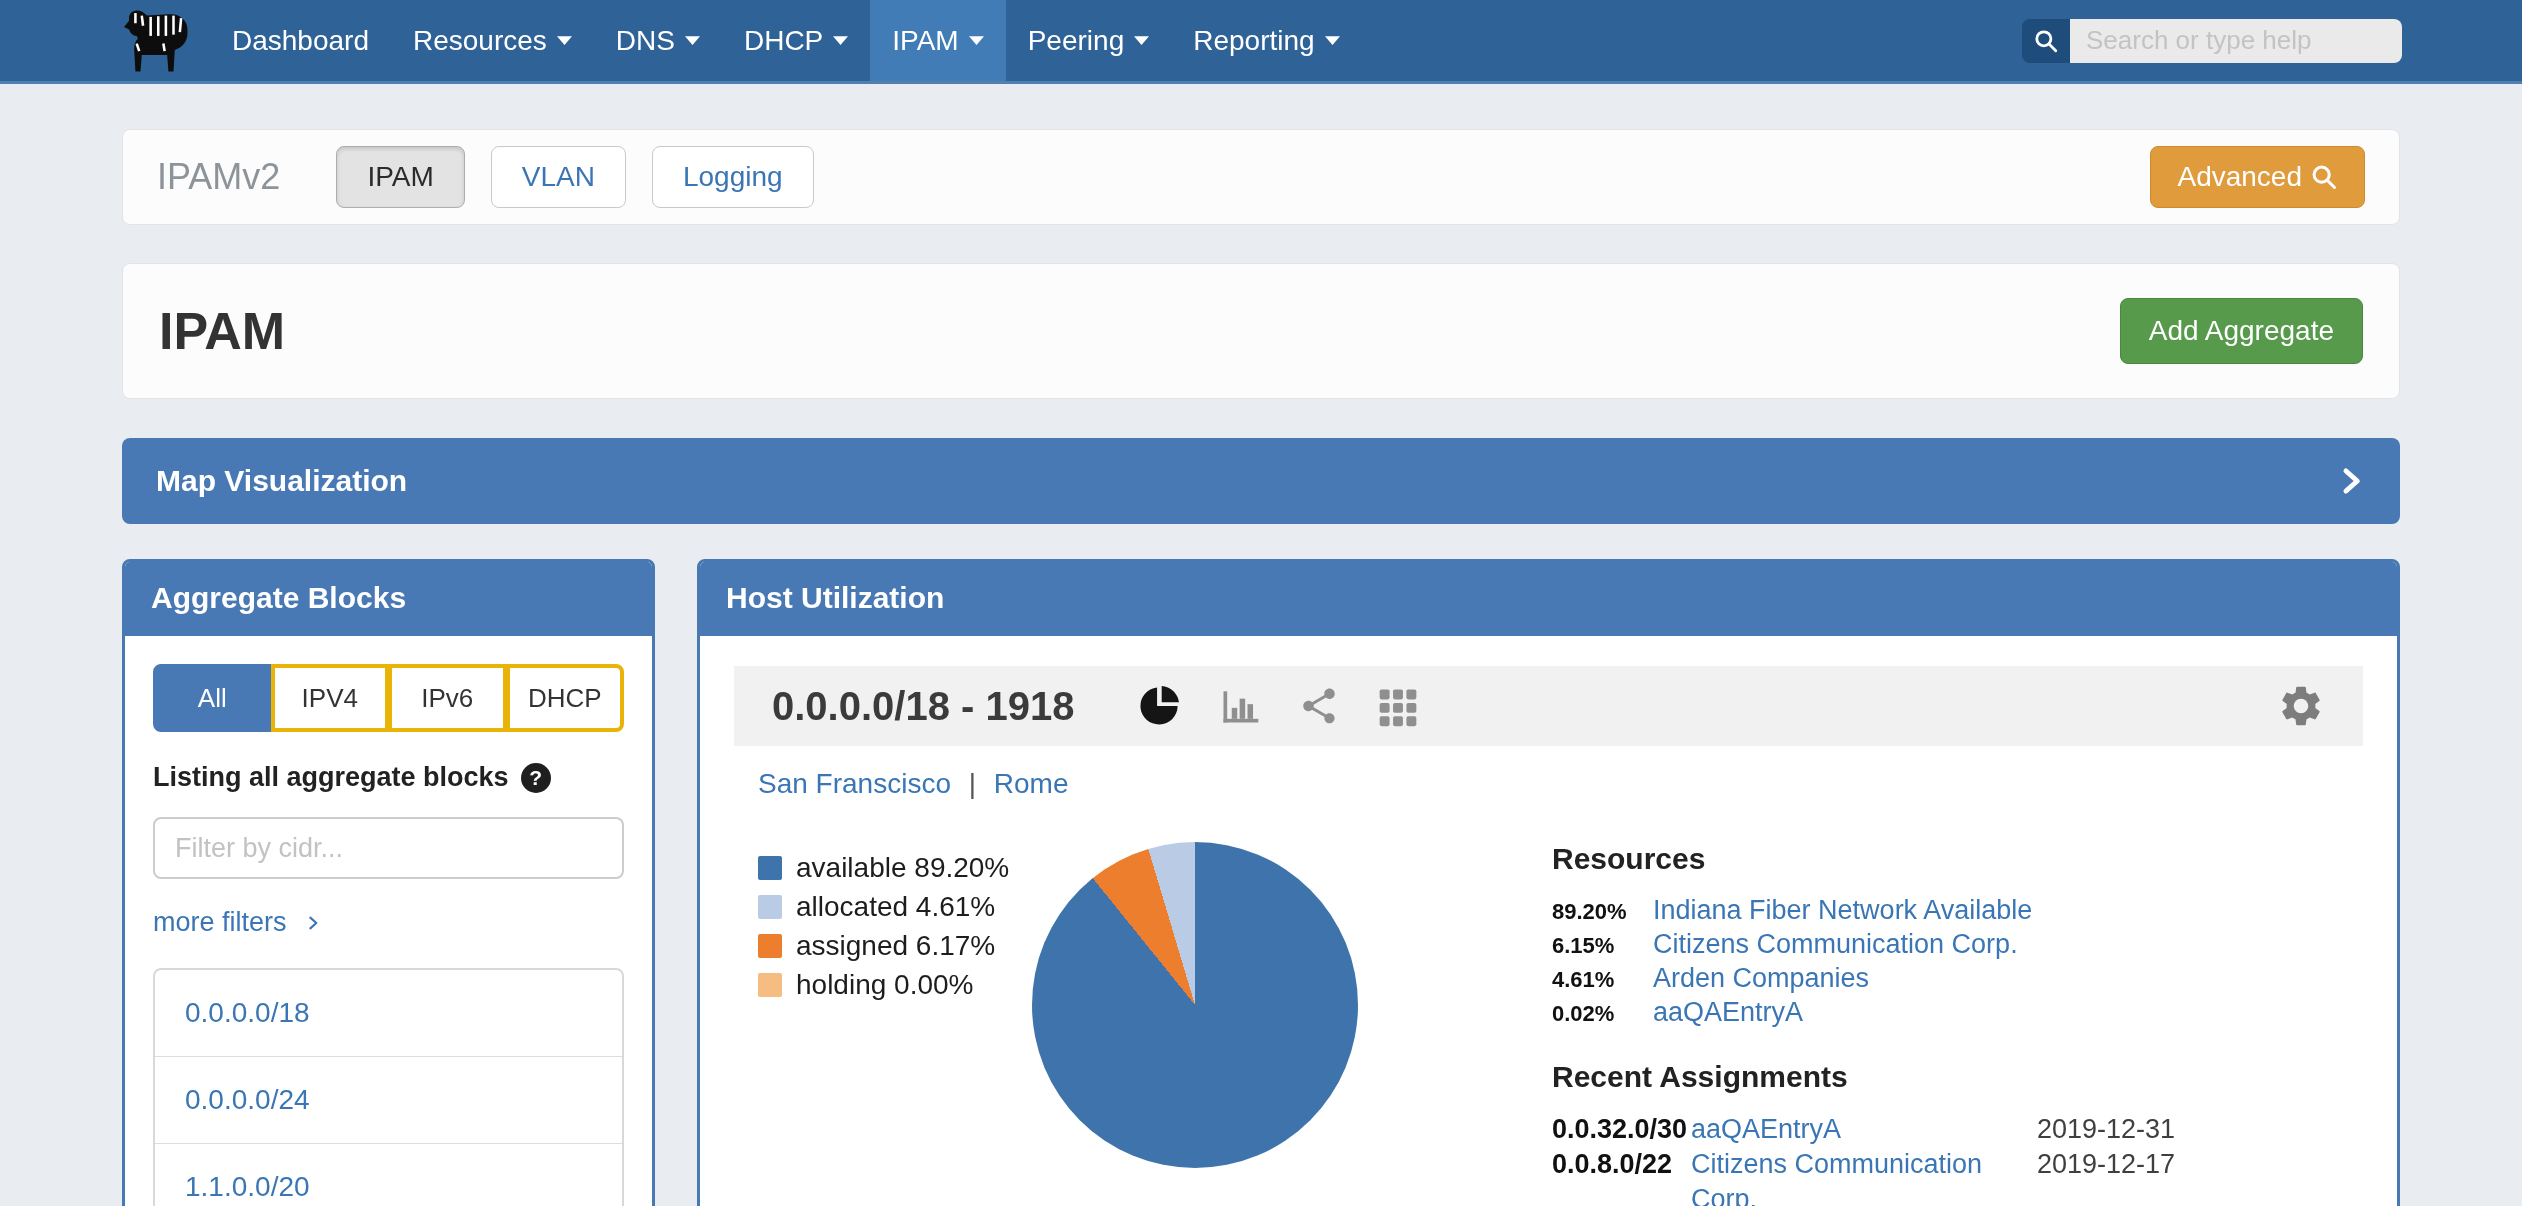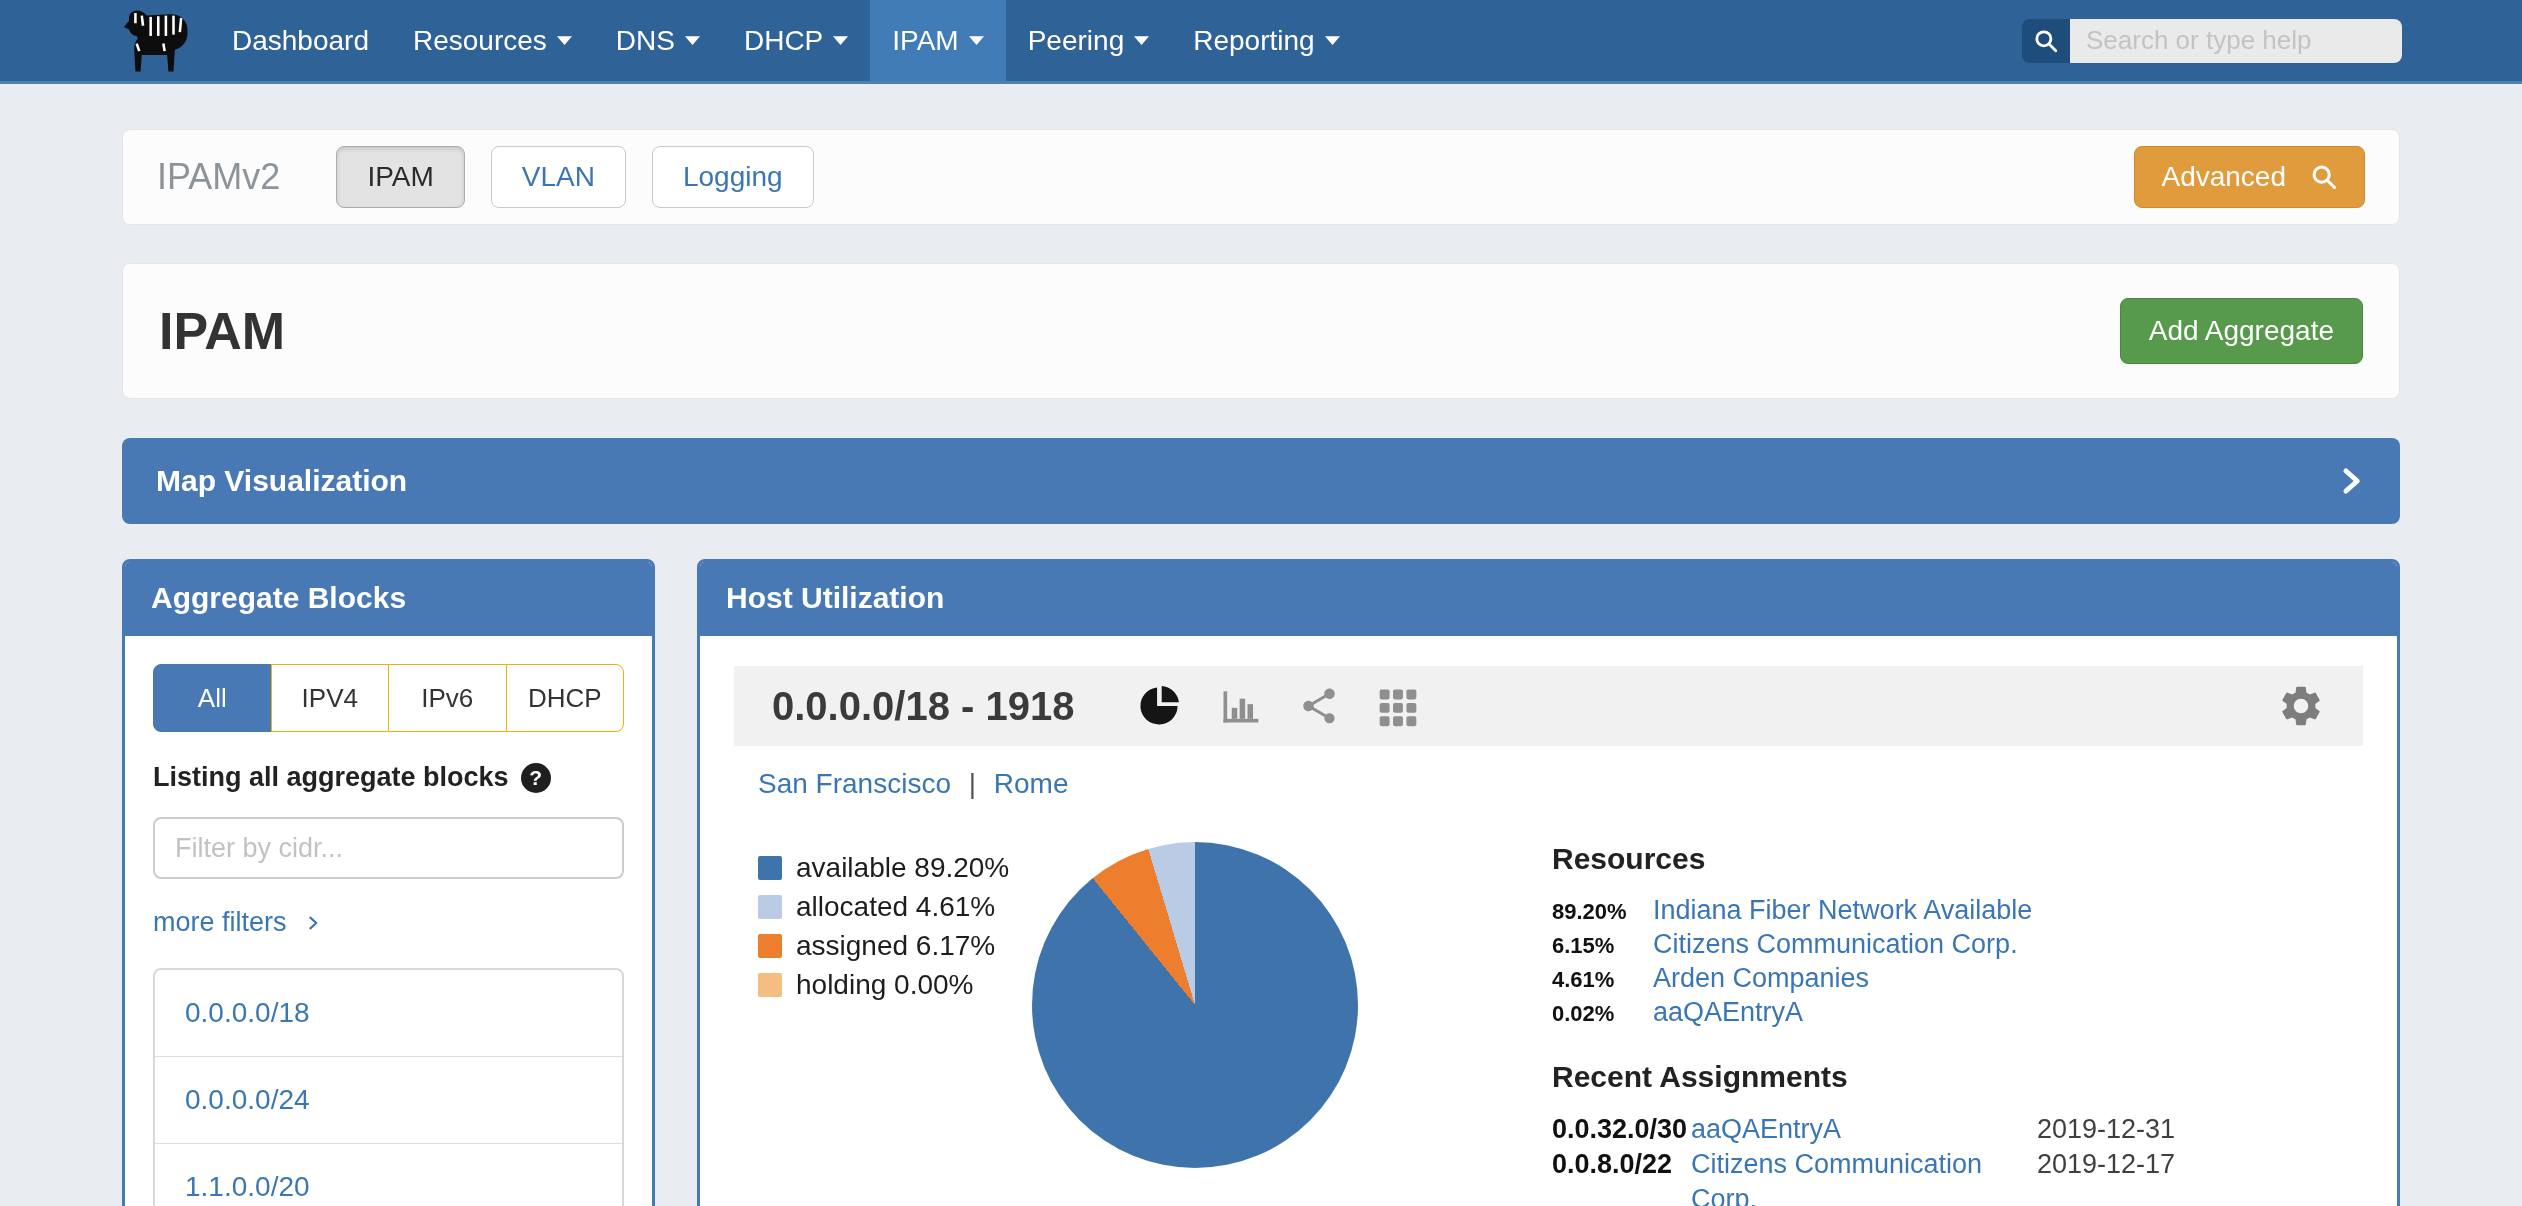--- a/index.html
+++ b/index.html
@@ -18,41 +18,41 @@
   .search-input { width:332px; height:44px; border:none; outline:none; background:#eaeaea; border-radius:0 8px 8px 0; font-size:26px; padding:0 16px; color:#444; font-family:"Liberation Sans", sans-serif; }
   .search-input::placeholder { color:#c3c3c3; }
 
   
   .card { margin:0 122px; background:#fcfcfd; border:1px solid #e2e5e8; border-radius:8px; }
   .subnav-card { margin-top:45px; height:96px; display:flex; align-items:center; padding:0 34px; }
   .subnav-title { font-size:36px; color:#8d9499; }
   .subnav-tabs { display:flex; gap:26px; margin-left:56px; }
   .tab-btn { font-size:28px; padding:14px 30px; border-radius:8px; background:#fff; border:1px solid #c9c9c9; color:#3a76b5; cursor:pointer; font-family:"Liberation Sans", sans-serif; }
   .tab-btn.active { background:#e3e3e3; border:1px solid #adadad; color:#2b2b2b; box-shadow:inset 0 2px 4px rgba(0,0,0,.14); }
-  .advanced-btn { margin-left:auto; display:flex; align-items:center; gap:24px; background:#e09b3d; border:1px solid #cd8b2e; color:#fff; font-size:28px; padding:14px 26px; border-radius:8px; cursor:pointer; font-family:"Liberation Sans", sans-serif; }
+  .advanced-btn { margin-left:auto; display:flex; align-items:center; gap:8px; background:#e09b3d; border:1px solid #cd8b2e; color:#fff; font-size:28px; padding:14px 26px; border-radius:8px; cursor:pointer; font-family:"Liberation Sans", sans-serif; }
 
   .pageheader-card { margin-top:38px; height:136px; display:flex; align-items:center; padding:0 36px; }
   .page-title { font-size:52px; font-weight:bold; color:#333; }
   .add-aggregate-btn { margin-left:auto; background:#579a4c; border:1px solid #4b8742; color:#fff; font-size:28px; padding:16px 28px; border-radius:8px; cursor:pointer; font-family:"Liberation Sans", sans-serif; }
 
   
   .map-bar { margin:39px 122px 0; height:86px; background:#4879b4; border-radius:8px; display:flex; align-items:center; padding:0 34px; cursor:pointer; }
   .map-bar-title { color:#fff; font-size:30px; font-weight:bold; }
   .map-bar-chevron { margin-left:auto; }
 
   
   .content-row { display:flex; gap:42px; margin:35px 122px 0; align-items:flex-start; }
   .panel { background:#fff; border:3px solid #4879b4; border-radius:8px 8px 0 0; height:780px; overflow:hidden; }
   .panel-header { background:#4879b4; color:#fff; font-size:30px; font-weight:bold; padding:19px 26px 21px; }
 
   
   .agg-panel { width:533px; flex:none; }
   .agg-body { padding:28px; }
   .type-tabs { display:flex; width:100%; }
-  .type-tab { flex:1; height:68px; background:#fff; border:1px solid #eab308; margin-left:-1px; font-size:26px; color:#333; display:flex; align-items:center; justify-content:center; cursor:pointer; font-family:"Liberation Sans", sans-serif; }
+  .type-tab { flex:1; height:68px; background:#fff; border:4px solid #eab308; margin-left:-1px; font-size:26px; color:#333; display:flex; align-items:center; justify-content:center; cursor:pointer; font-family:"Liberation Sans", sans-serif; }
   .type-tab:first-child { margin-left:0; border-radius:8px 0 0 8px; }
   .type-tab:last-child { border-radius:0 8px 8px 0; }
   .type-tab.active { background:#4879b4; border-color:#4879b4; color:#fff; }
   .listing-line { margin-top:30px; display:flex; align-items:center; gap:12px; font-size:27px; font-weight:bold; color:#222; }
   .help-icon { width:30px; height:30px; border-radius:50%; background:#1f1f1f; color:#fff; font-size:21px; font-weight:bold; display:flex; align-items:center; justify-content:center; }
   .filter-input { margin-top:24px; width:100%; height:62px; border:2px solid #ccc; border-radius:8px; font-size:27px; padding:0 20px; color:#444; outline:none; font-family:"Liberation Sans", sans-serif; }
   .filter-input::placeholder { color:#c2c2c2; }
   .more-filters { margin-top:28px; display:flex; align-items:center; gap:18px; color:#3a76b5; font-size:27px; cursor:pointer; }
   .block-list { margin-top:30px; border:2px solid #d8d8d8; border-radius:8px; overflow:hidden; }
   .block-item { padding:27px 30px; font-size:28px; color:#3a76b5; cursor:pointer; min-height:82px; }

